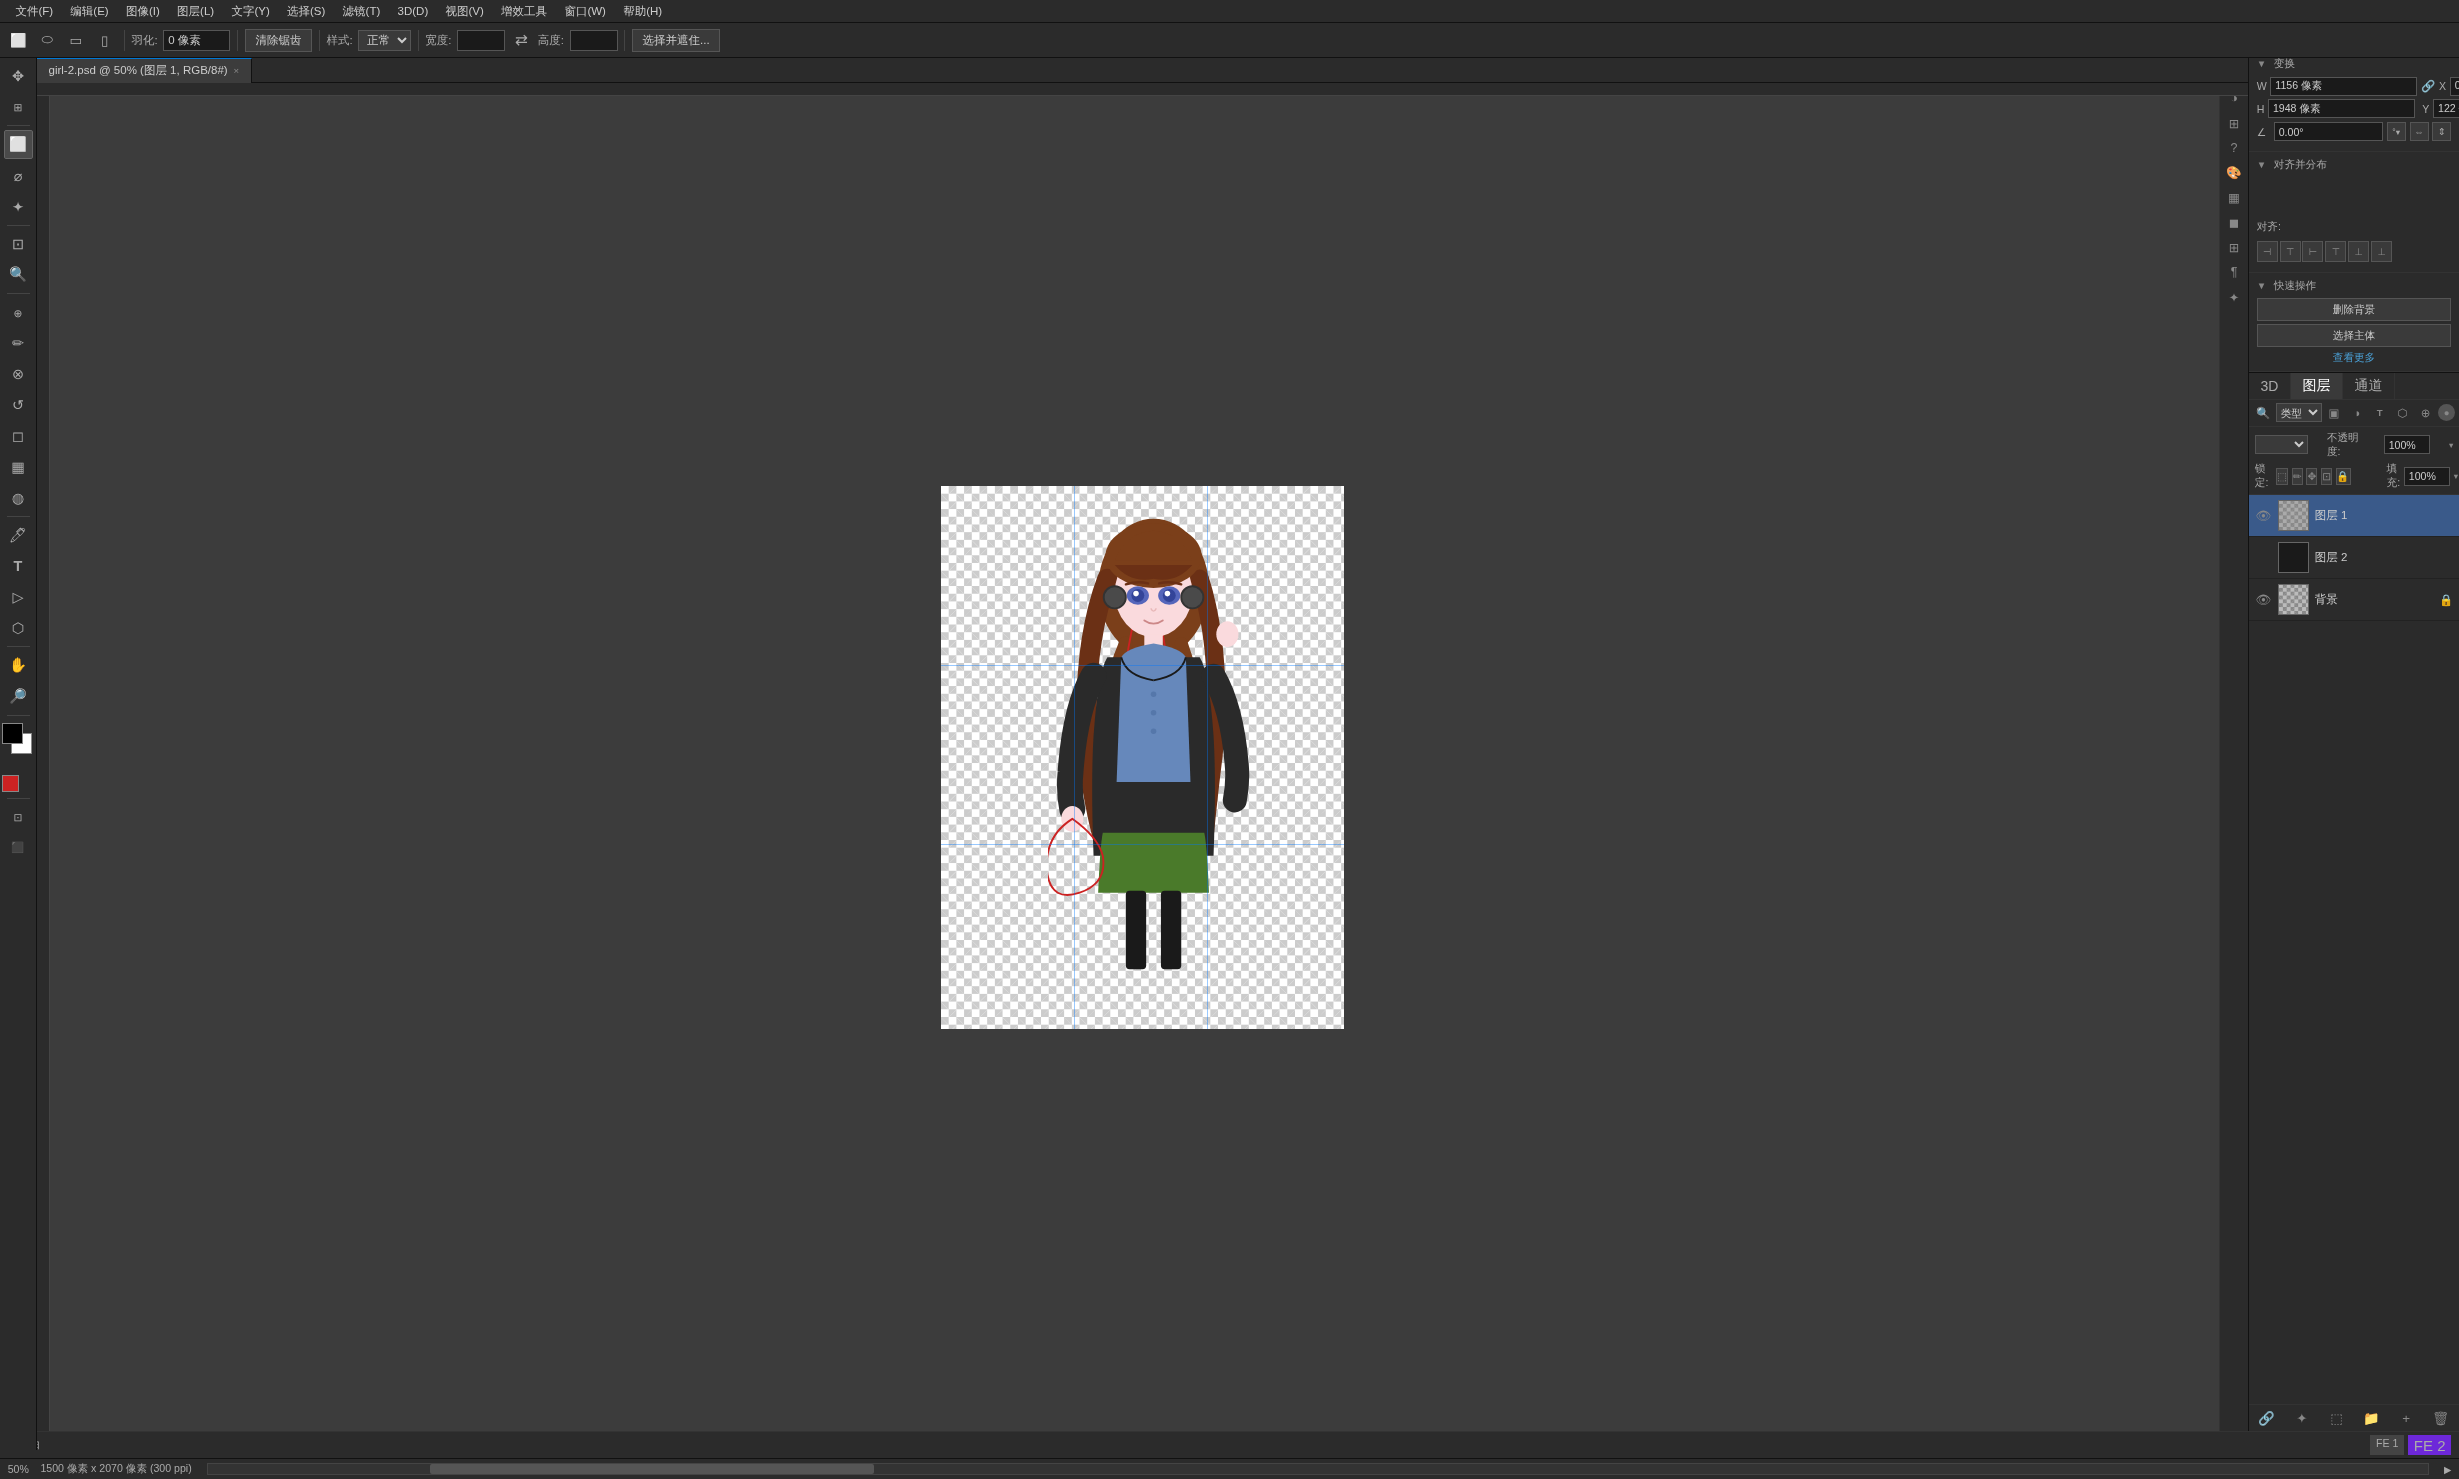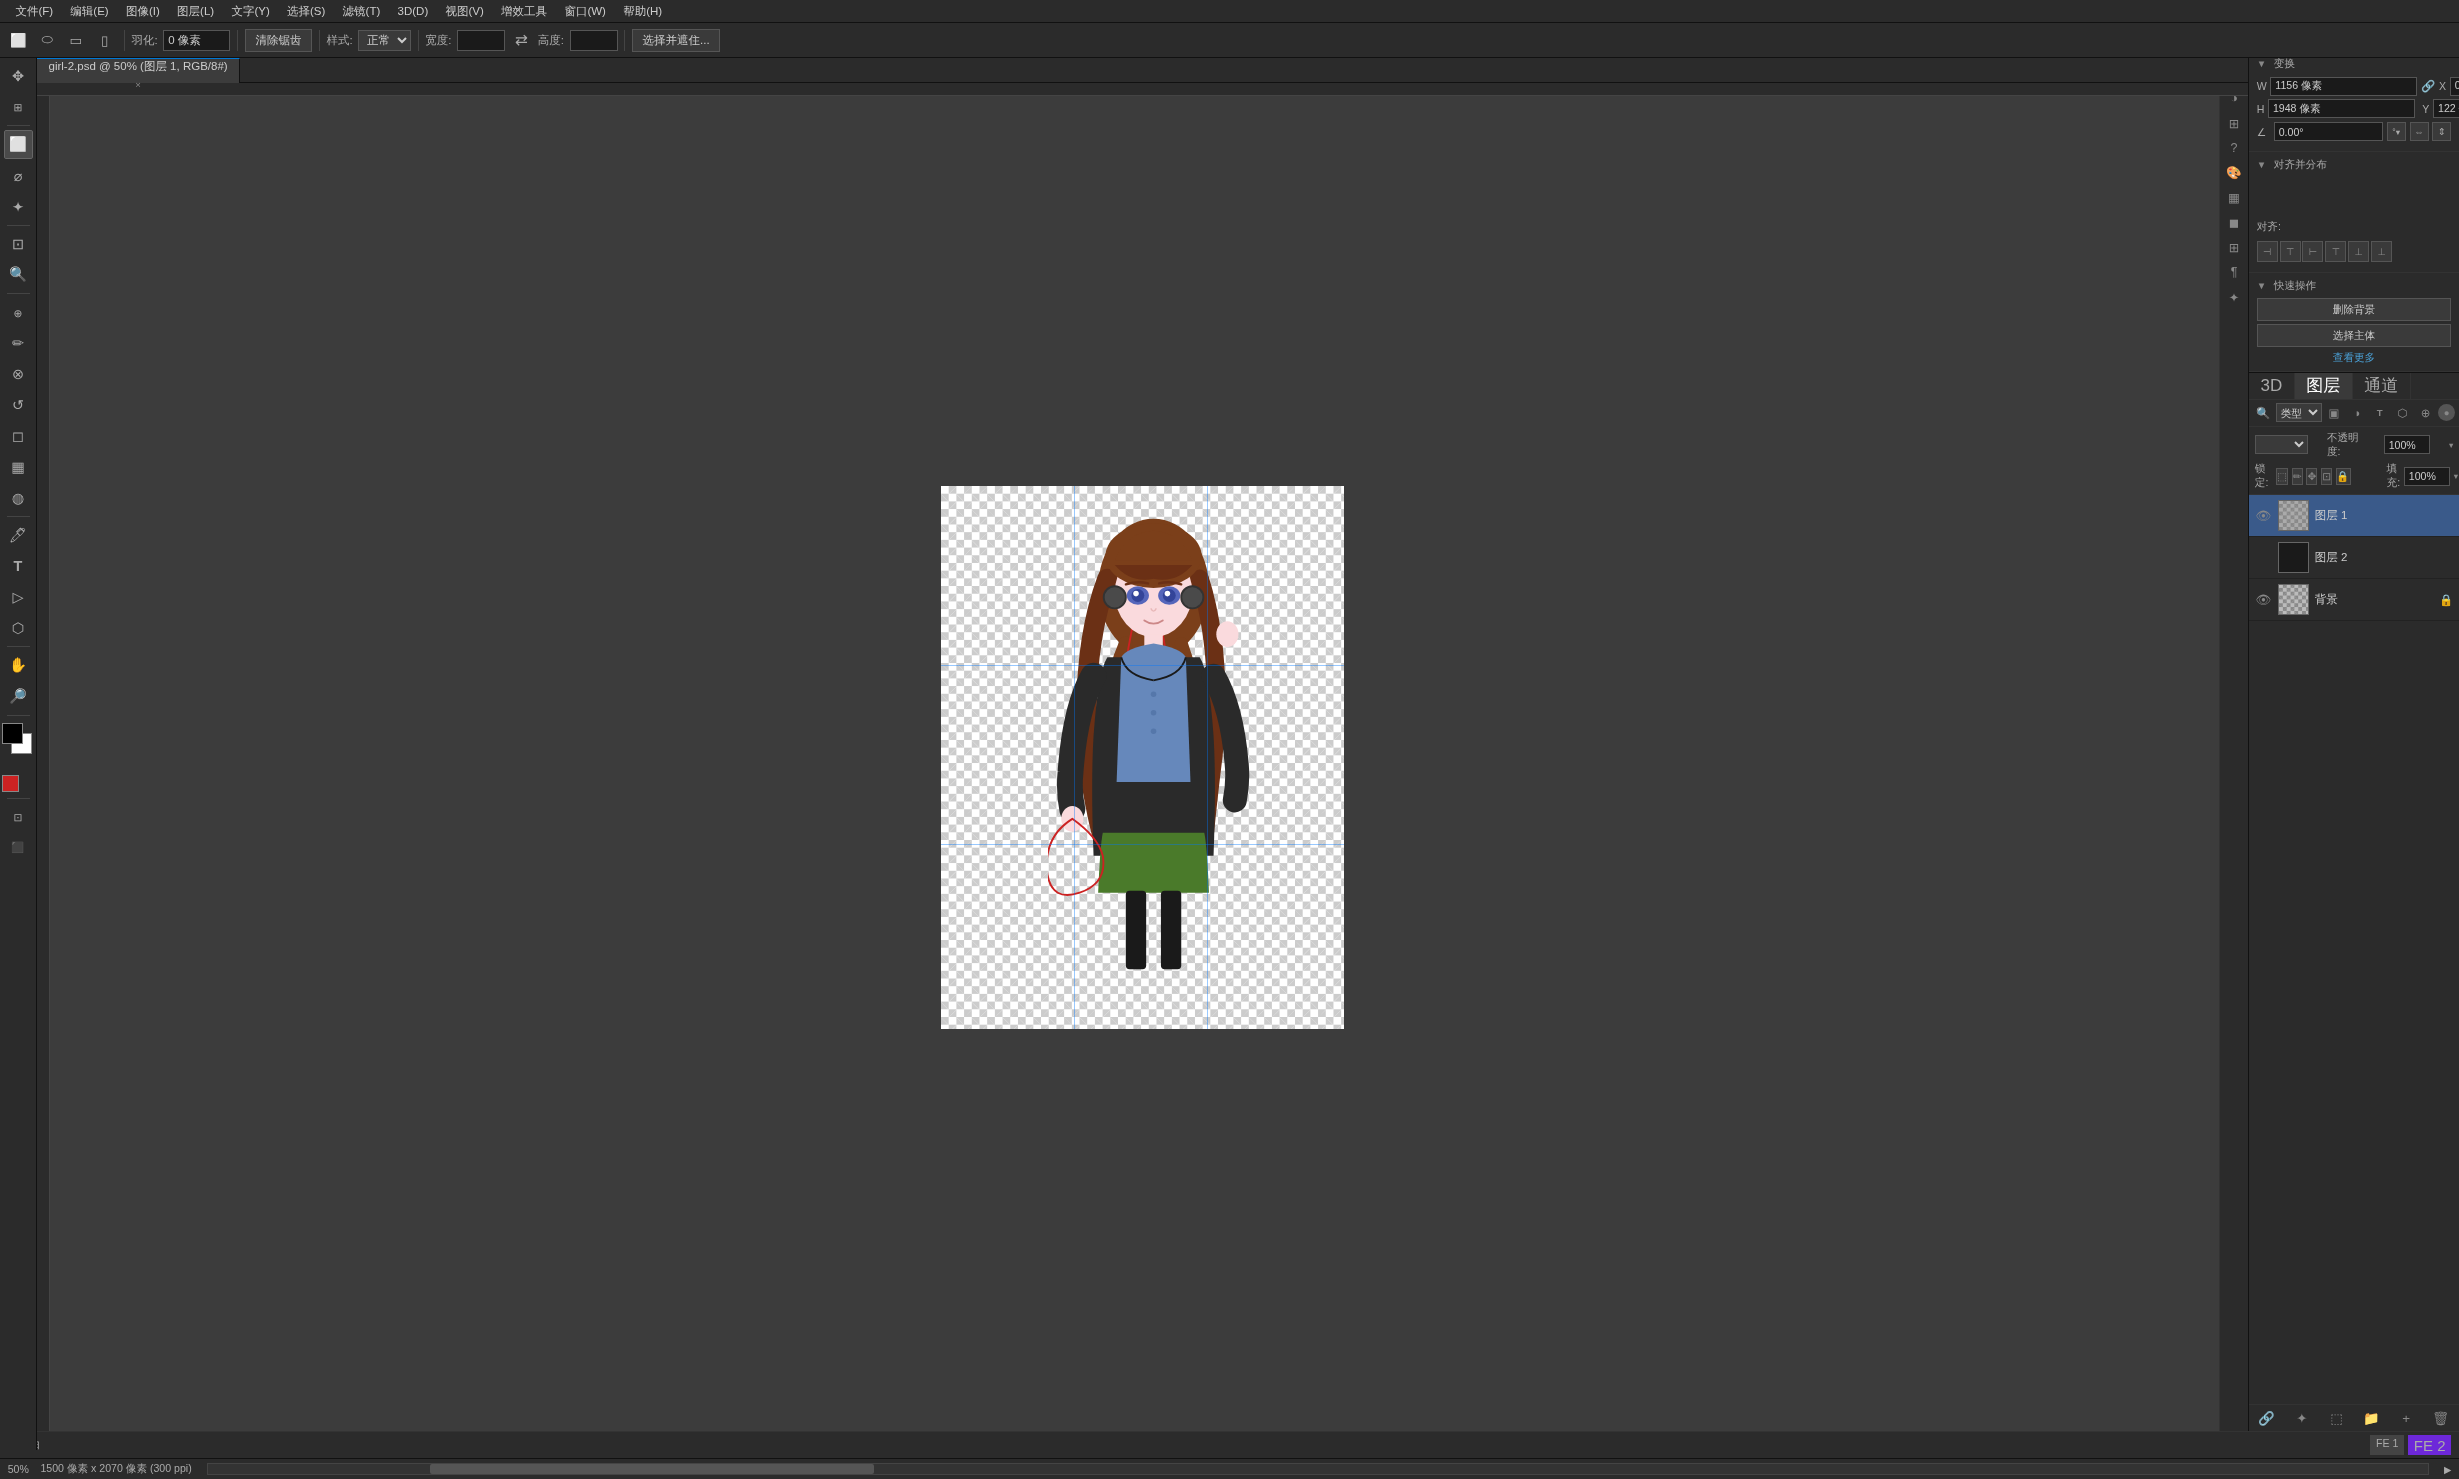--- a/index.html
+++ b/index.html
@@ -127,21 +127,20 @@
     }
     .tab {
       height: 25px;
       padding: 0 11.5px;
       display: flex; align-items: center; gap: 5.8px;
       background: #3c3c3c;
       border-right: 1px solid #111;
       font-size: 11.5px;
       color: #ccc;
       cursor: pointer;
-      flex-direction: column;
     }
     .tab.active { background: #3c3c3c; border-top: 1.9px solid #0078d4; }
     .tab-close { color: #888; font-size: 9.6px; cursor: pointer; }
 
     
     #canvas-content {
       position: absolute;
       top: 83px; left: 37px;
       right: 211px;
       bottom: 48px;
@@ -281,21 +280,21 @@
       height: 27px;
       background: #2b2b2b;
       display: flex;
       align-items: center;
       border-bottom: 1px solid #333;
     }
     .layers-tab {
       padding: 0 11.5px;
       height: 27px;
       display: flex; align-items: center;
-      font-size: 17px;
+      font-size: 14px;
       color: #aaa;
       cursor: pointer;
       border-right: 1px solid #333;
     }
     .layers-tab.active { color: #fff; background: #3a3a3a; }
     .layers-toolbar {
       height: 27px;
       background: #2b2b2b;
       display: flex;
       align-items: center;

